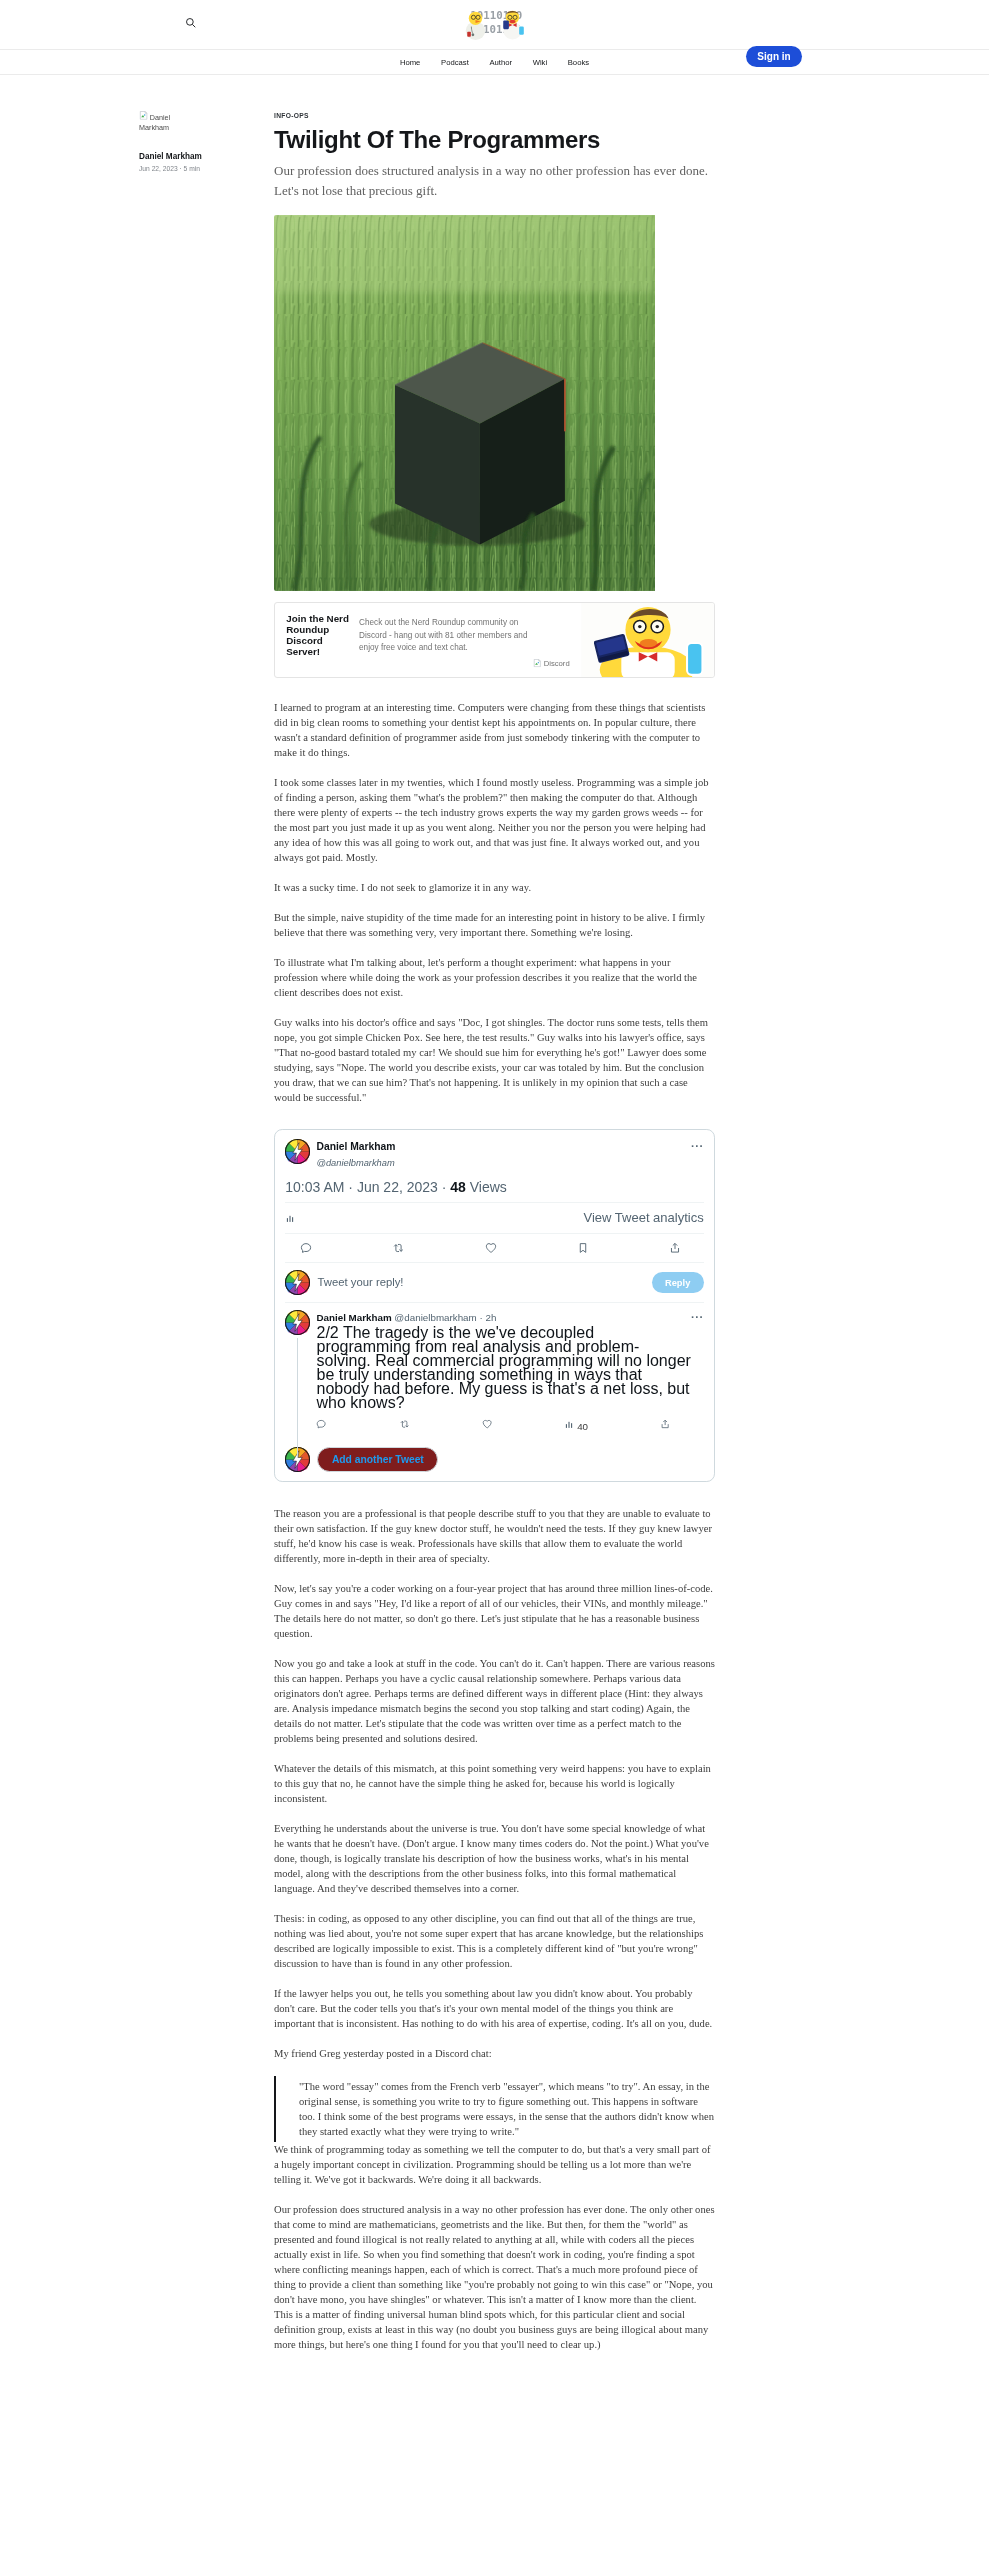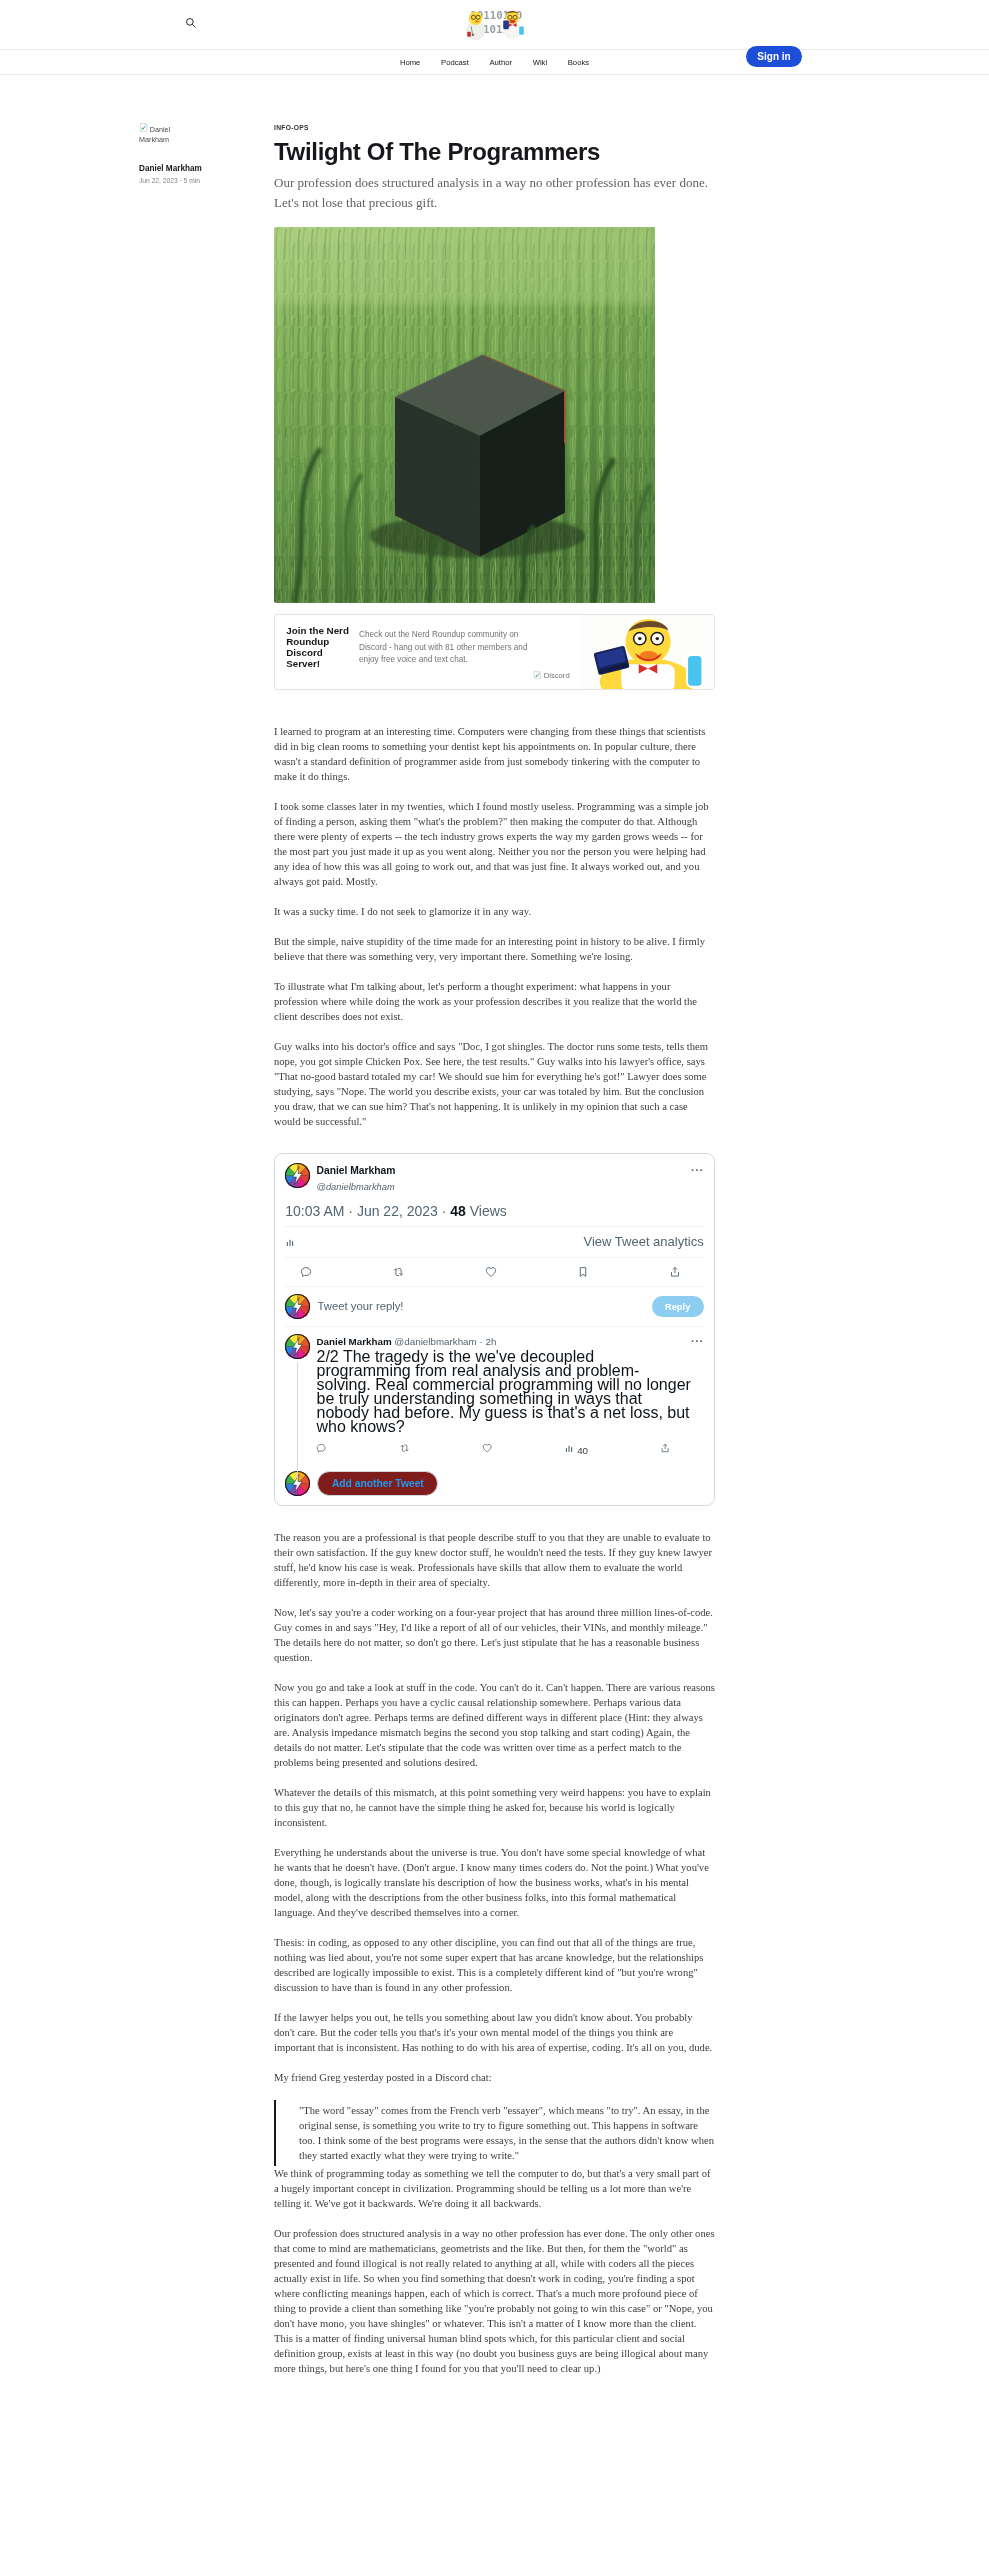--- a/index.html
+++ b/index.html
@@ -2,21 +2,21 @@
 <html style="font-size:8.2px"><head>
 <meta charset="utf-8">
 <style>
   * { box-sizing: border-box; margin: 0; padding: 0; }
   html,body { background:#fff; }
   body {
     width:989px; height:3763px; overflow:hidden;
     display:flex; flex-direction:column;
     font-family:"Liberation Sans", sans-serif; color:#15171a;
   }
-  .col { width:441px; margin:12px auto; }
+  .col { width:441px; margin:0 auto; }
 
   
   .site-header { position:relative; border-bottom:0.5px solid #ebebeb; }
   .logo-row { height:50px; display:flex; align-items:center; justify-content:center; border-bottom:0.5px solid #ebebeb; }
   .nav-row { height:24px; display:flex; align-items:center; justify-content:center; gap:20.6px; }
   .nav-row a { text-decoration:none; color:#15171a; font-size:7.7px; }
   .hdr-search { position:absolute; left:185px; top:16.5px; cursor:pointer; }
   .signin-btn { position:absolute; right:187px; top:12.4px; background:#1d4ed8; color:#fff;
     font-size:10px; font-weight:bold; border:none; border-radius:11.3px; padding:4.6px 11.3px; cursor:pointer;margin-top:34px; }
 

